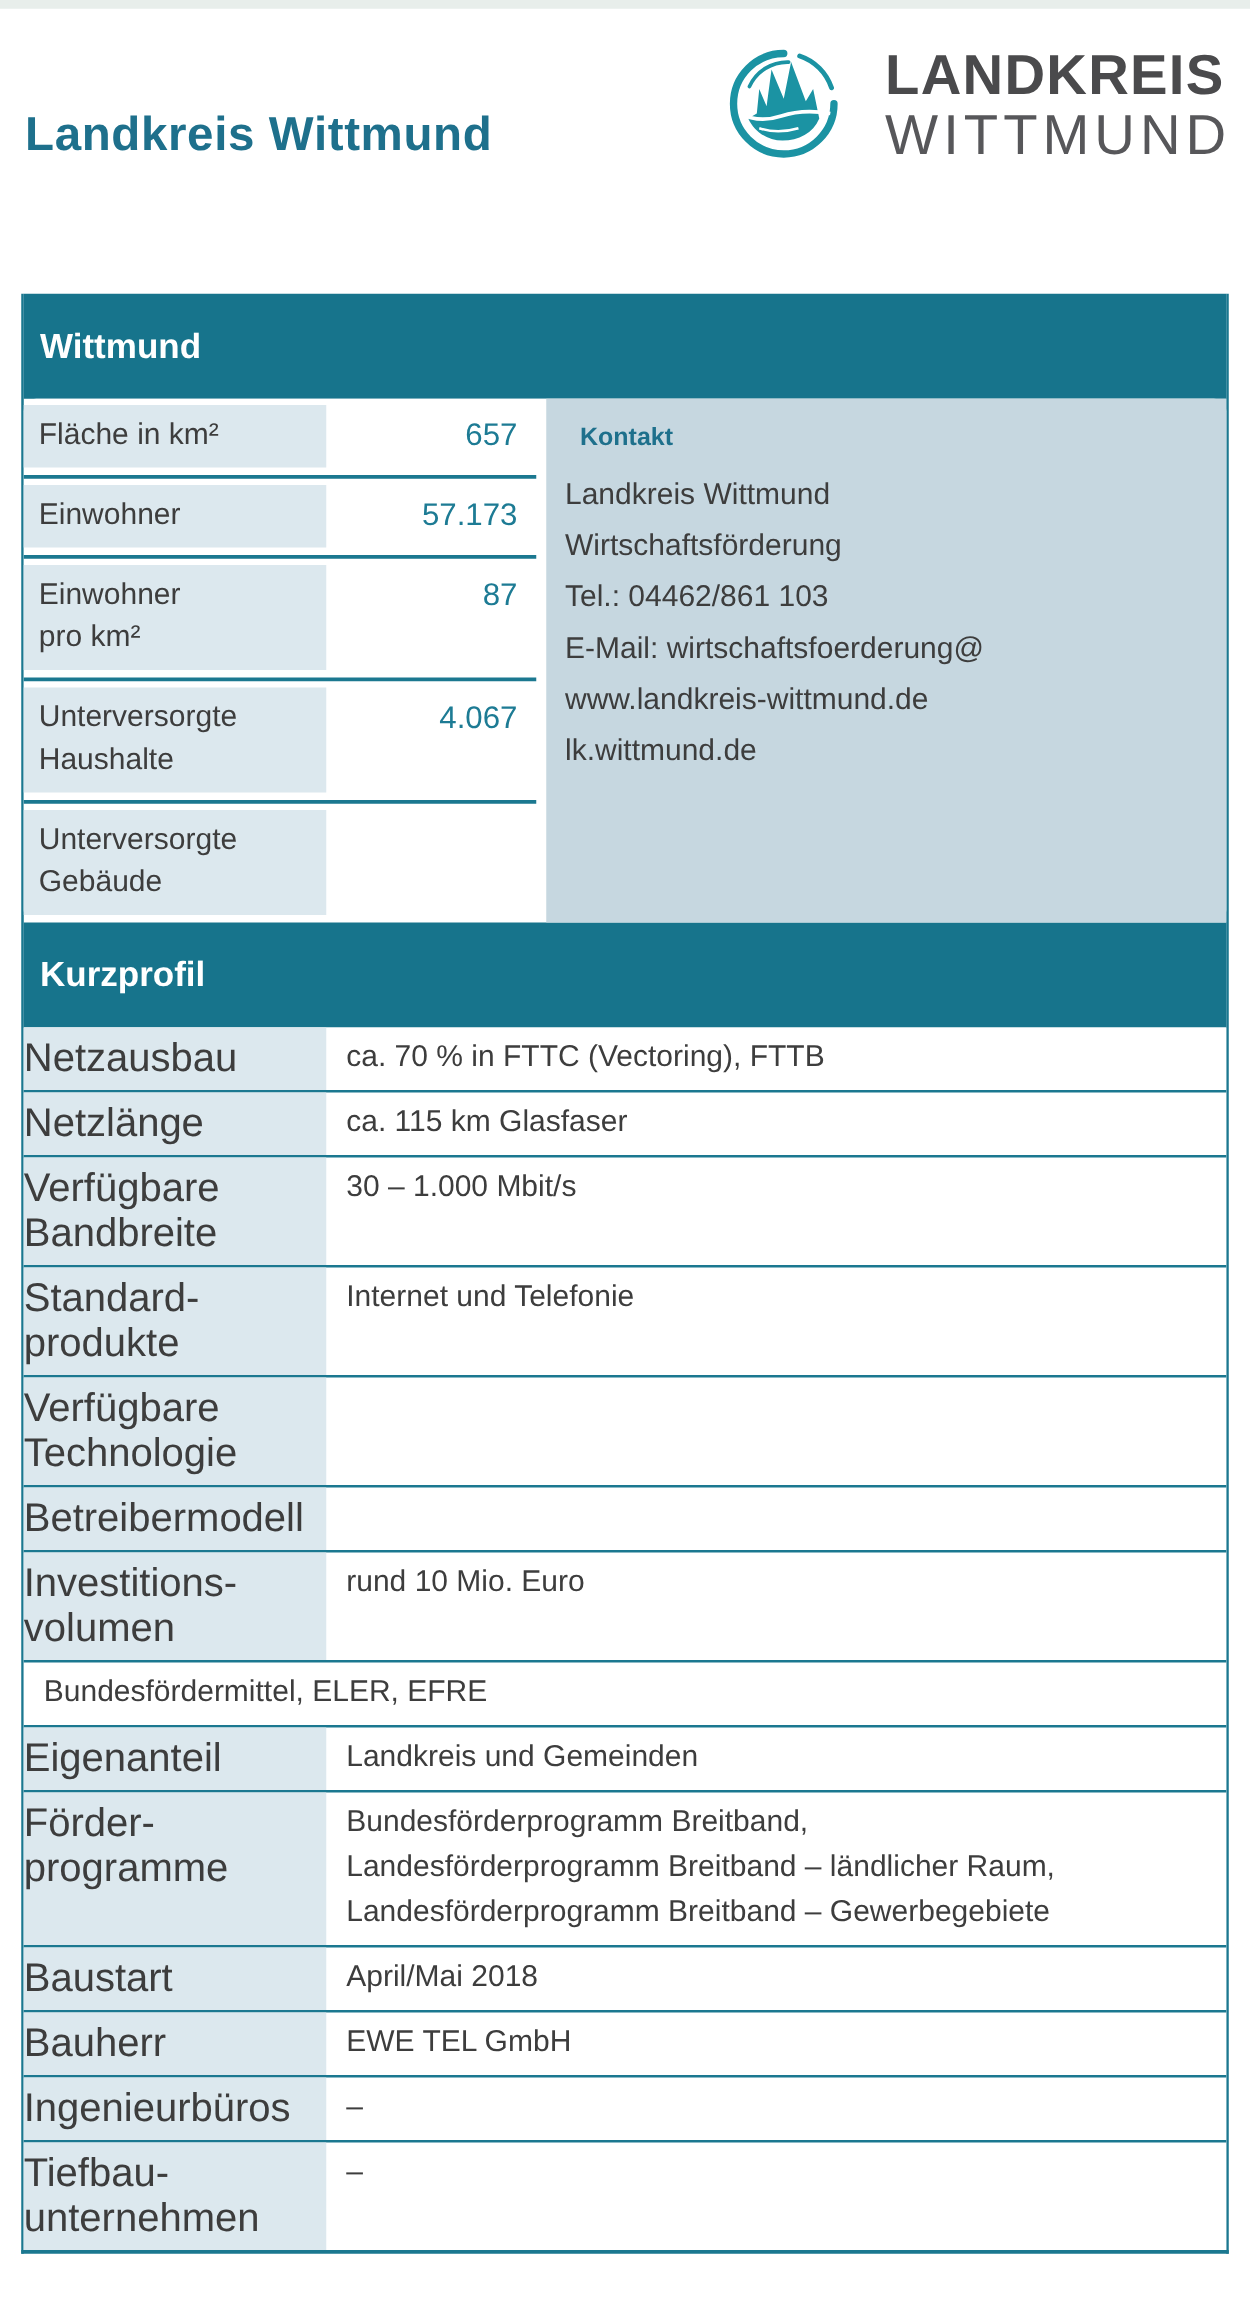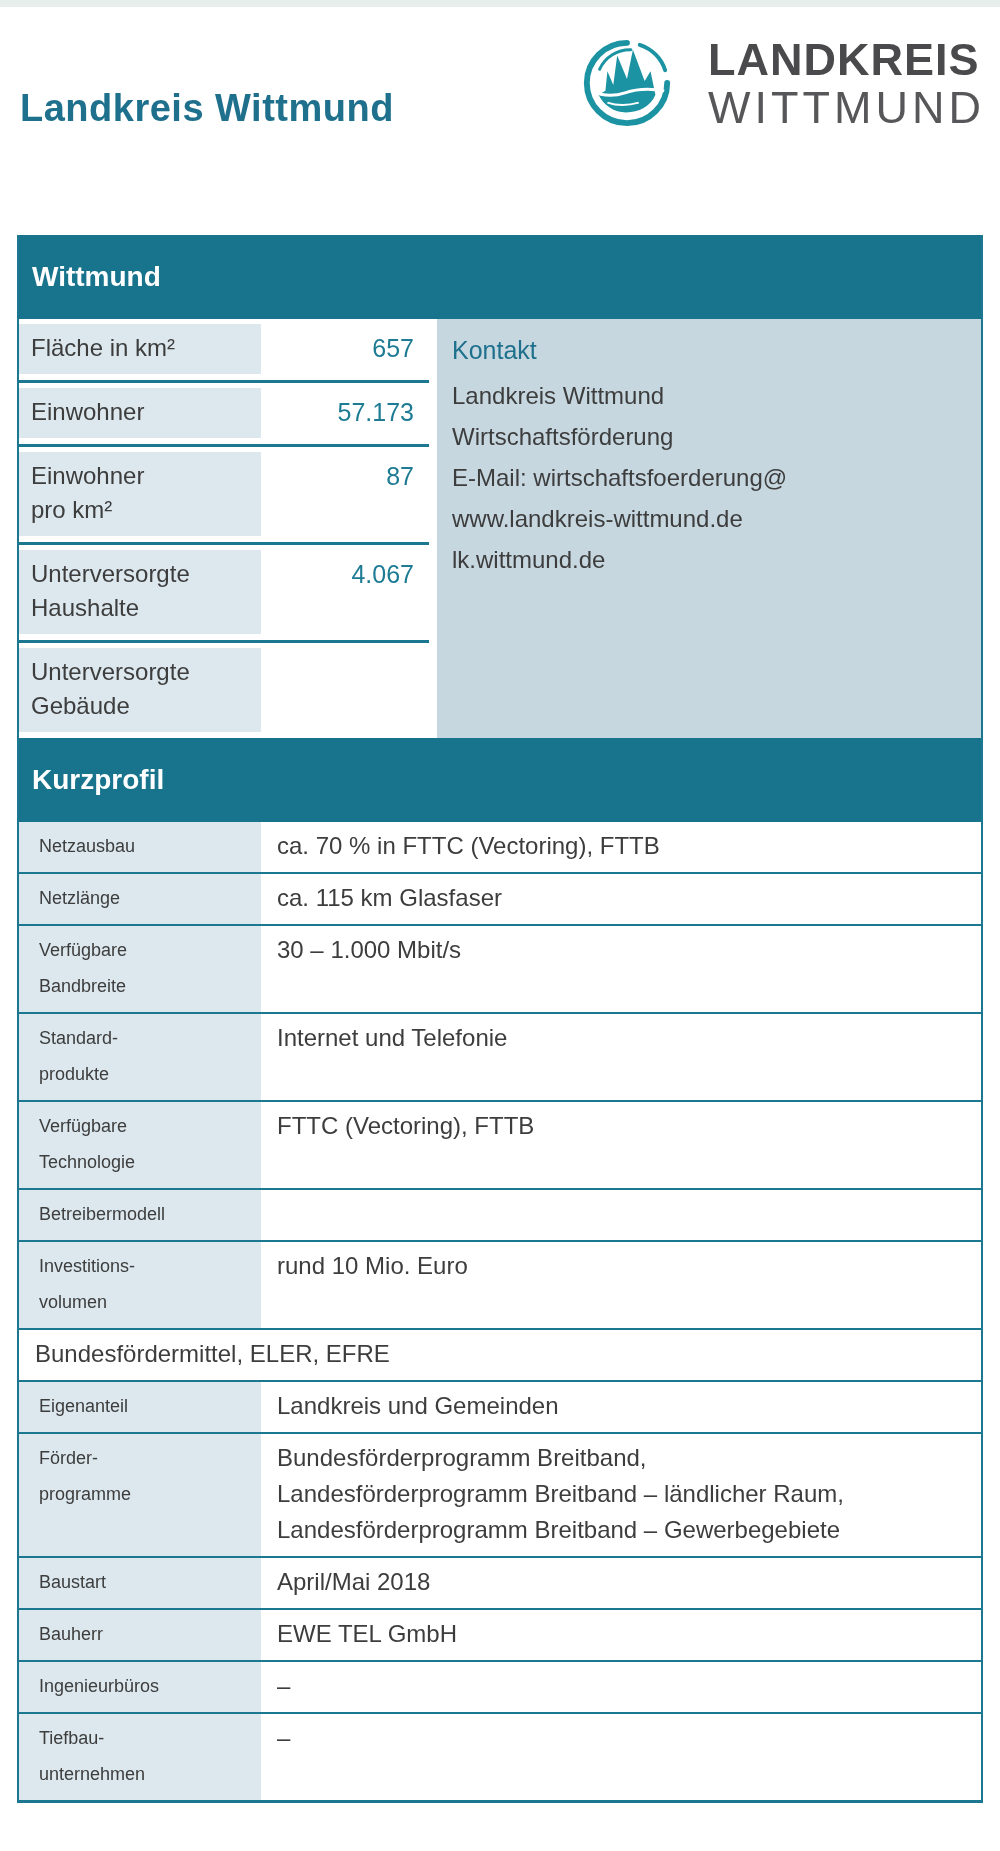--- a/index.html
+++ b/index.html
@@ -41,29 +41,29 @@
   
   .stats-region{display:flex;background:#fff;align-items:stretch;border-radius:10px;}
   .stats-col{width:410px;flex:0 0 auto;}
   .stat-row{display:flex;padding:5px 0 6px 0;}
   .stat-row:not(:last-child){border-bottom:3px solid var(--teal-line);}
   .stat-label{width:242px;flex:0 0 auto;background:var(--label-bg);
     padding:7px 12px 9px 12px;font-size:24px;line-height:34px;color:var(--body-text);}
   .stat-value{flex:1;text-align:right;padding:7px 15px 0 0;font-size:25px;line-height:34px;
     color:var(--teal-text);}
   .contact{flex:1;margin-left:8px;background:var(--contact-bg);padding:14px 14px 0 15px;}
-  .contact-heading{margin:0 0 8px 0;font-size:25px;line-height:34px;font-weight:400;color:var(--teal-heading);}
+  .contact-heading{margin:0 0 8px 12px;font-size:20px;line-height:34px;font-weight:700;color:var(--teal-heading);}
   .contact-line{font-size:24px;line-height:41px;color:var(--body-text);}
 
   
   .kv-table{background:#fff;}
   .kv-row{display:flex;}
   .kv-row + .kv-row{border-top:2px solid var(--teal-line);}
   .kv-label{width:242px;flex:0 0 auto;background:var(--label-bg);
-    padding:6px 12px 8px 20px;font-size:18px;line-height:36px;color:var(--body-text);}
+    padding:6px 12px 8px 0;font-size:32px;line-height:36px;color:var(--body-text);}
   .kv-value{flex:1;padding:6px 14px 8px 16px;font-size:24px;line-height:36px;color:var(--body-text);}
 </style>
 </head>
 <body>
 
 <div class="page">
   <div class="top-strip"></div>
 
   <div class="header">
     <h1 class="page-title">Landkreis Wittmund</h1>
@@ -112,20 +112,21 @@
           </div>
           <div class="stat-row">
             <div class="stat-label">Unterversorgte<br>Gebäude</div>
           </div>
         </div>
       <aside class="contact">
         <h2 class="contact-heading">Kontakt</h2>
         <div id="contact-lines">
             <div class="contact-line">Landkreis Wittmund</div>
             <div class="contact-line">Wirtschaftsförderung</div>
+            <div class="contact-line">Tel.: 04462/861 103</div>
             <div class="contact-line">E-Mail: wirtschaftsfoerderung@</div>
             <div class="contact-line">www.landkreis-wittmund.de</div>
             <div class="contact-line">lk.wittmund.de</div>
           </div>
       </aside>
     </div>
 
     <div class="section-bar">
       <span>Kurzprofil</span>
     </div>
@@ -142,21 +143,20 @@
         <div class="kv-row">
           <div class="kv-label">Verfügbare<br>Bandbreite</div>
           <div class="kv-value">30 – 1.000 Mbit/s</div>
         </div>
         <div class="kv-row">
           <div class="kv-label">Standard-<br>produkte</div>
           <div class="kv-value">Internet und Telefonie</div>
         </div>
         <div class="kv-row">
           <div class="kv-label">Verfügbare<br>Technologie</div>
-          <div class="kv-value">FTTC (Vectoring), FTTB</div>
         </div>
         <div class="kv-row">
           <div class="kv-label">Betreibermodell</div>
           <div class="kv-value"></div>
         </div>
         <div class="kv-row">
           <div class="kv-label">Investitions-<br>volumen</div>
           <div class="kv-value">rund 10 Mio. Euro</div>
         </div>
         <div class="kv-row">

